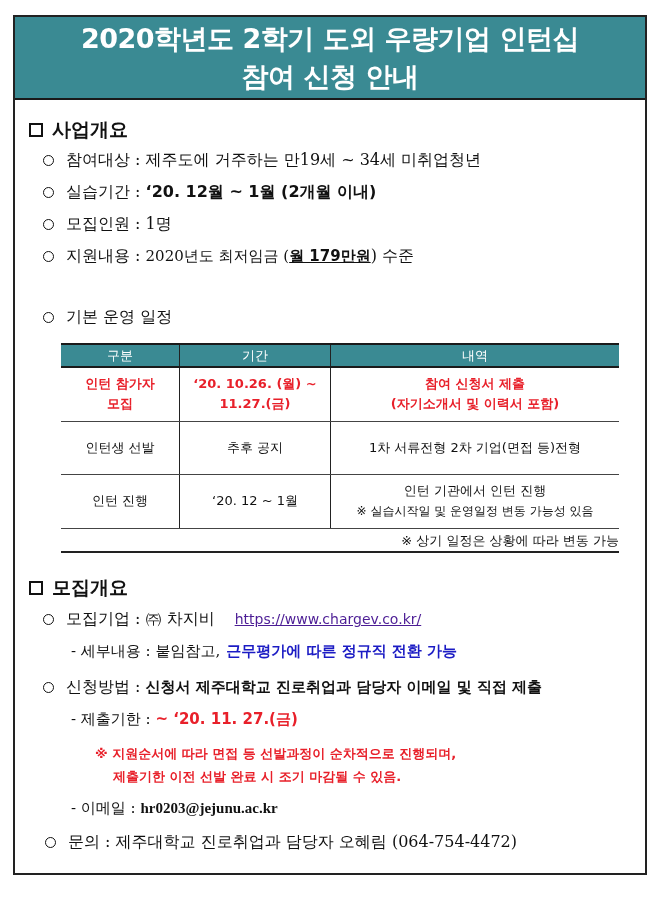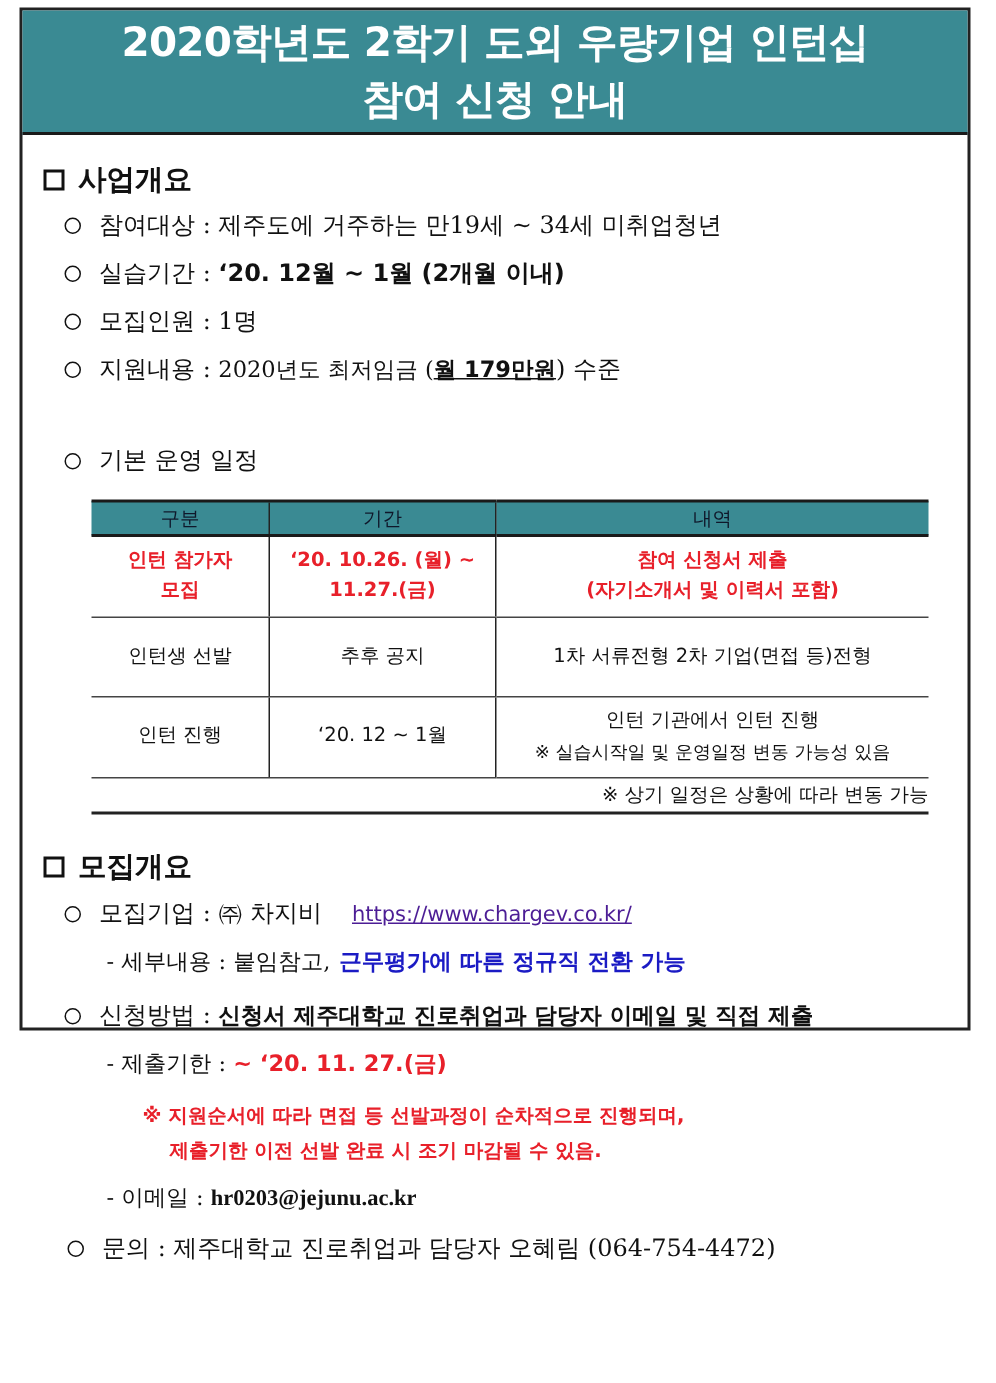--- a/index.html
+++ b/index.html
@@ -1,18 +1,18 @@
 <!DOCTYPE html>
 <html><head>
   <meta charset="utf-8">
   <style>
     html, body { margin: 0; padding: 0; background: #ffffff; }
     body { width: 664px; height: 922px; position: relative; overflow: hidden;
            font-family: "DejaVu Serif", "Liberation Serif", serif; color: #111; }
-    .sheet { position: absolute; left: 13px; top: 5px; width: 634px; height: 682px;
+    .sheet { position: absolute; left: 13px; top: 15px; width: 634px; height: 860px;
              border: 2px solid #222; box-sizing: border-box; }
     .header { position: absolute; left: 0; top: 0; width: 100%; height: 83px;
               background: #3a8a93; border-bottom: 2px solid #1a1a1a; box-sizing: border-box;
               color: #fff; text-align: center; font-family: "DejaVu Sans", sans-serif;
               font-weight: bold; font-size: 27px; line-height: 38px; padding-top: 3px; letter-spacing: -0.5px; }
     .header div { display: block; }
     .sec-title { position: absolute; left: 14px; font-family: "DejaVu Sans", sans-serif;
                  font-weight: bold; font-size: 19px; display: flex; align-items: center; }
     .sq { display: inline-block; width: 14px; height: 14px; border: 2px solid #111;
           margin-right: 9px; box-sizing: border-box; }
@@ -20,21 +20,21 @@
     .bullet { display: inline-block; width: 11px; height: 11px; border: 1.6px solid #111;
               border-radius: 50%; margin-right: 12px; box-sizing: border-box; position: relative; top: 1px; }
     .sans { font-family: "DejaVu Sans", sans-serif; }
     .b { font-weight: bold; font-family: "DejaVu Sans", sans-serif; }
     .u { text-decoration: underline; }
     .red { color: #e8202a; }
     .blue { color: #1b1bc4; }
     .link { color: #4c1d95; text-decoration: underline; font-family: "DejaVu Sans", sans-serif; font-size: 14px; }
     table.sched { position: absolute; left: 46px; top: 326px; width: 558px; border-collapse: collapse;
                   font-family: "DejaVu Sans", sans-serif; font-size: 13px; text-align: center; }
-    table.sched th { background: #3a8a93; color: #0f172a; font-weight: normal; height: 21px;
+    table.sched th { background: #3a8a93; color: #ffffff; font-weight: normal; height: 21px;
                      border-top: 2px solid #1a1a1a; border-bottom: 2px solid #1a1a1a; padding: 0; }
     table.sched th + th, table.sched td + td { border-left: 1.5px solid #222; }
     table.sched td { border-bottom: 1.5px solid #444; padding: 0; line-height: 20px; }
     .note-row { position: absolute; left: 46px; top: 514px; width: 558px; text-align: right;
                 font-family: "DejaVu Sans", sans-serif; font-size: 13px; border-bottom: 2px solid #222;
                 height: 20px; line-height: 20px; }
     .small { font-size: 12px; }
   </style>
 </head>
 <body>

